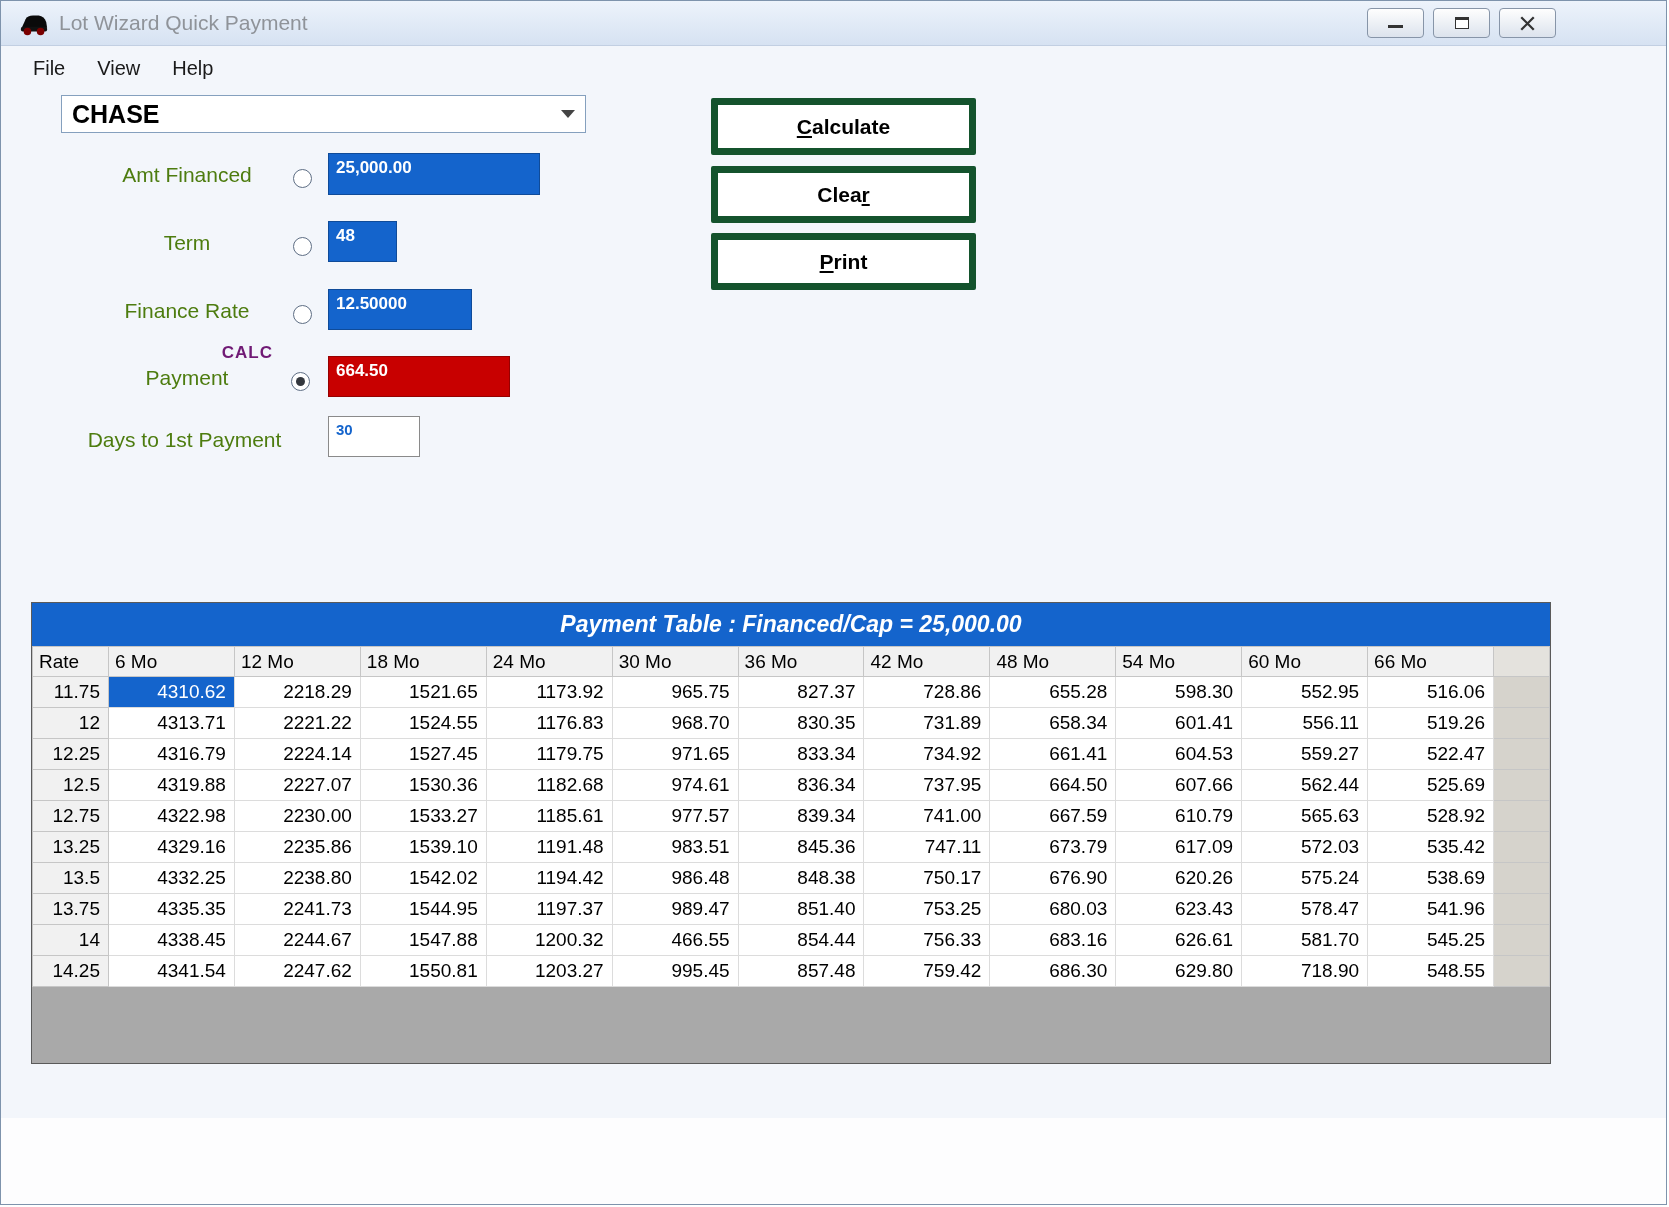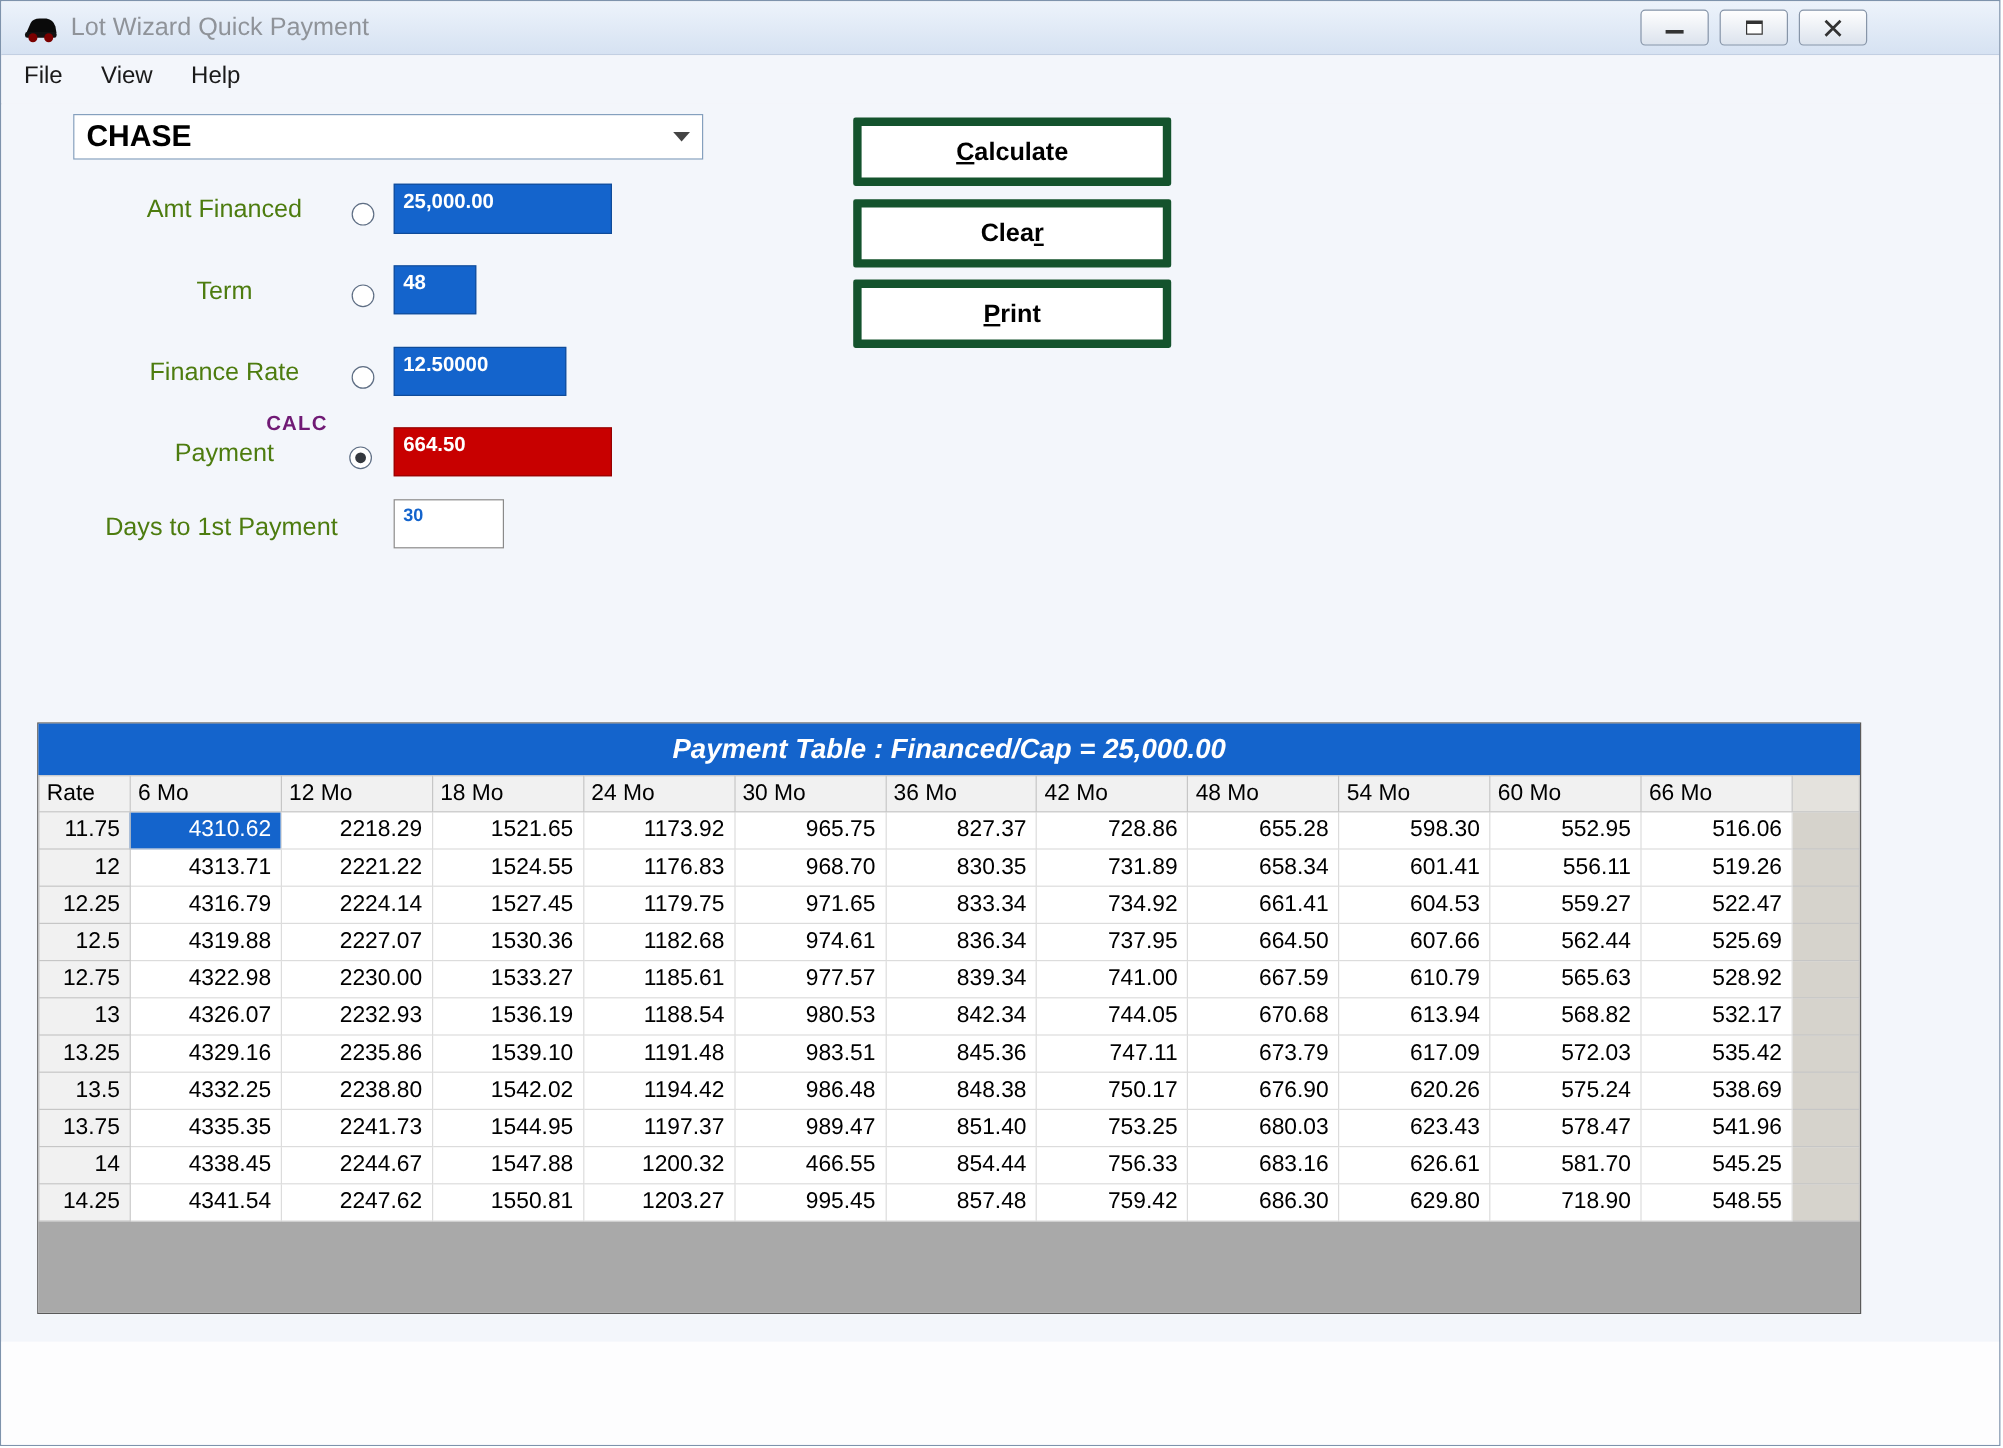--- a/index.html
+++ b/index.html
@@ -28,21 +28,21 @@
     width: 57px; height: 30px;
     border: 1px solid #8795A8; border-radius: 4px;
     background: linear-gradient(#FEFEFE, #DCE3ED);
     display: flex; align-items: center; justify-content: center;
     cursor: default;
   }
   .min-glyph { width: 15px; height: 10px; border-bottom: 3px solid #333; }
   .max-glyph { width: 14px; height: 12px; border: 1px solid #333; border-top-width: 3px; background: #fff; }
 
   
-  .menubar { height: 40px; display: flex; align-items: flex-start; padding-left: 3px; background: #F3F6FB; }
+  .menubar { height: 40px; display: flex; align-items: flex-end; padding-left: 16px; background: #F3F6FB; }
   .menu-item { font-size: 20px; color: #1A1A1A; padding: 6px 16px; cursor: default; }
 
   
   .client { position: absolute; top: 86px; left: 0; right: 0; bottom: 0; background: #F3F6FB; }
   .below-table { position: absolute; left: 0; right: 0; top: 1031px; bottom: 0; background: #FDFDFE; }
 
   
   .combo {
     position: absolute; left: 60px; top: 8px; width: 525px; height: 38px;
     background: #fff; border: 1px solid #85A0BE;
@@ -150,21 +150,21 @@
 
     <div class="below-table"></div>
 
     <div class="combo">
       <span class="combo-text">CHASE</span>
       <span class="combo-arrow"></span>
     </div>
 
     <label class="fld-label" style="left:100px; top:76px; width:172px;">Amt Financed</label>
     <span class="radio" style="left:292px; top:82px;"></span>
-    <div class="val val-blue" style="left:327px; top:66px; width:182px; height:42px;">25,000.00</div>
+    <div class="val val-blue" style="left:327px; top:66px; width:212px; height:42px;">25,000.00</div>
 
     <label class="fld-label" style="left:100px; top:144px; width:172px;">Term</label>
     <span class="radio" style="left:292px; top:150px;"></span>
     <div class="val val-blue" style="left:327px; top:134px; width:69px; height:41px;">48</div>
 
     <label class="fld-label" style="left:100px; top:212px; width:172px;">Finance Rate</label>
     <span class="radio" style="left:292px; top:218px;"></span>
     <div class="val val-blue" style="left:327px; top:202px; width:144px; height:41px;">12.50000</div>
 
     <div class="calc-tag" style="left:145px; top:256px; width:127px;">CALC</div>
@@ -269,35 +269,20 @@
               <td>977.57</td>
               <td>839.34</td>
               <td>741.00</td>
               <td>667.59</td>
               <td>610.79</td>
               <td>565.63</td>
               <td>528.92</td>
               <td class="col-filler"></td>
             </tr>
             <tr>
-              <td class="col-rate">13</td>
-              <td>4326.07</td>
-              <td>2232.93</td>
-              <td>1536.19</td>
-              <td>1188.54</td>
-              <td>980.53</td>
-              <td>842.34</td>
-              <td>744.05</td>
-              <td>670.68</td>
-              <td>613.94</td>
-              <td>568.82</td>
-              <td>532.17</td>
-              <td class="col-filler"></td>
-            </tr>
-            <tr>
               <td class="col-rate">13.25</td>
               <td>4329.16</td>
               <td>2235.86</td>
               <td>1539.10</td>
               <td>1191.48</td>
               <td>983.51</td>
               <td>845.36</td>
               <td>747.11</td>
               <td>673.79</td>
               <td>617.09</td>

